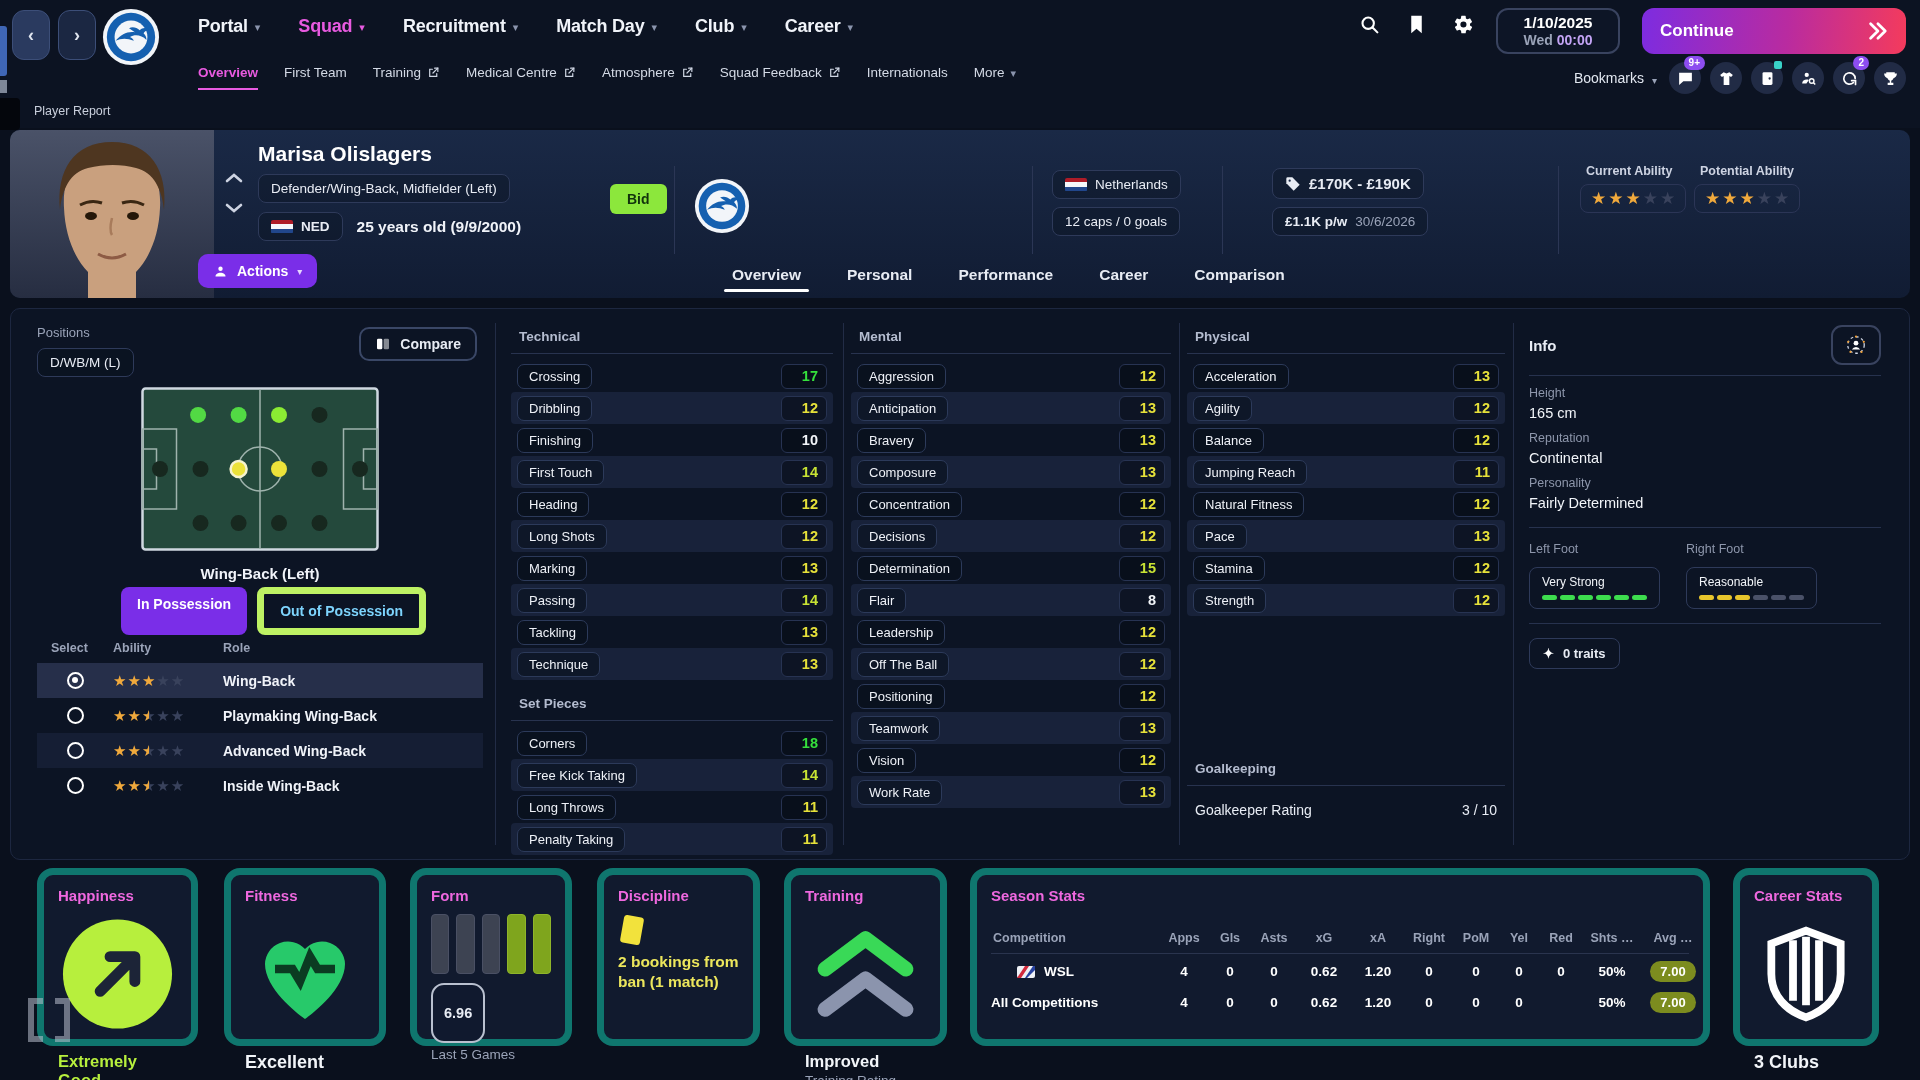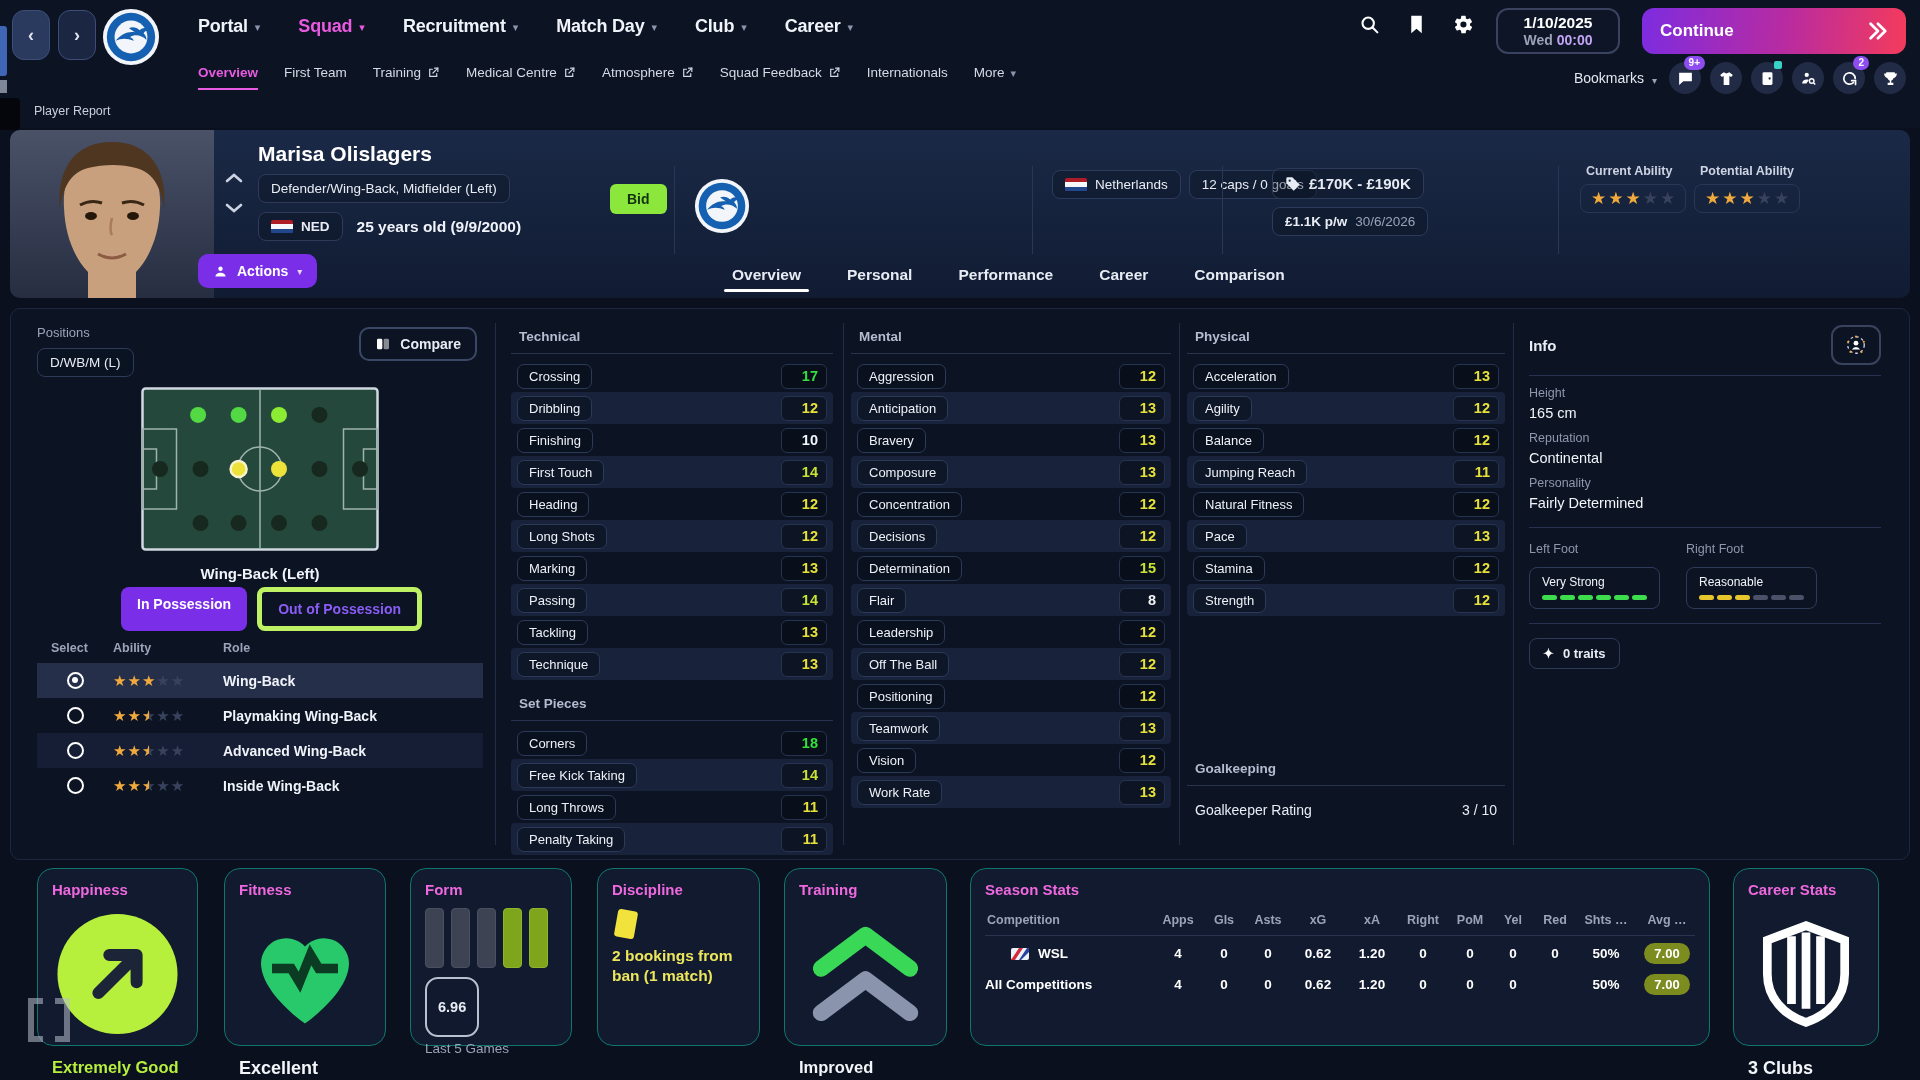--- a/index.html
+++ b/index.html
@@ -63,21 +63,21 @@
   .flag-ned i{display:block;height:33.3%}
   .f-red{background:#ae1c28}.f-wht{background:#f5f7fa}.f-blu{background:#21468b}
   .bold{font-weight:bold}
   .agetext{font-size:15.5px;font-weight:bold;color:#f0f3f9}
   .bidbtn{position:absolute;left:600px;top:54px;background:#8ce73c;color:#12330d;font-weight:bold;font-size:14px;
     padding:7px 17px;border-radius:6px;cursor:pointer}
   .hdiv{position:absolute;top:36px;height:88px;width:1px;background:#2b3655}
   .crest-sm{position:absolute;left:684px;top:48px;width:56px;height:56px}
   .clubchips{position:absolute;left:756px;top:40px;display:flex;flex-direction:column;gap:8px;align-items:flex-start}
   .sub-grey{color:#9aa3b8}
-  .natcol{position:absolute;left:1042px;top:40px;display:flex;flex-direction:row;gap:8px;align-items:flex-start}
+  .natcol{position:absolute;left:1042px;top:40px;display:flex;flex-direction:column;gap:8px;align-items:flex-start}
   .valcol{position:absolute;left:1262px;top:38px;display:flex;flex-direction:column;gap:8px;align-items:flex-start}
   .valchip{font-size:15px;font-weight:bold}
   .tagic{width:16px;height:16px}
   .abil-label{position:absolute;top:34px;font-size:12.5px;font-weight:bold;color:#cdd3e2}
   .abil-box{position:absolute;top:54px;border:1px solid #2b3556;border-radius:8px;padding:5px 10px;display:flex;gap:2px}
   .star{position:relative;display:inline-block;font-size:17px;line-height:1;color:#39425c}
   .star.full{color:#f0a93c}
   .star .half-f{position:absolute;left:0;top:0;width:50%;overflow:hidden;color:#f0a93c}
   .actions{position:absolute;left:188px;bottom:10px;background:#7a2ee8;border-radius:10px;padding:9px 15px;
     display:flex;align-items:center;gap:9px;cursor:pointer}
@@ -106,21 +106,21 @@
   .pos-label{font-size:13px;color:#9aa3b8}
   .pos-badge{margin-top:8px}
   .comparebtn{position:absolute;right:6px;top:2px;border:2px solid #3a4766;border-radius:10px;padding:7px 14px;
     display:flex;gap:9px;align-items:center;font-size:14px;font-weight:bold;cursor:pointer}
   .comparebtn .cic{width:16px;height:16px}
   .pitchwrap{position:absolute;left:104px;top:62px;width:238px}
   .pitch-caption{text-align:center;font-size:15px;font-weight:bold;margin-top:10px;color:#f0f3f9}
   .toggle{position:absolute;left:84px;top:262px;display:flex;gap:10px}
   .tgl{border-radius:8px;padding:9px 16px;font-size:14px;font-weight:bold;cursor:pointer}
   .tgl.on{background:#7a2ee8;color:#fff}
-  .tgl.off{border:5px solid #bef264;color:#8b5cf6}
+  .tgl.off{border:7px solid #bef264;color:#7dd3fc}
   .role-head{position:absolute;left:0;top:316px;width:100%;display:flex;font-size:12.5px;font-weight:bold;color:#9aa3b8}
   .rh-sel{width:76px;padding-left:14px;box-sizing:border-box}
   .rh-ab{width:110px}
   #role-rows{position:absolute;left:0;top:338px;width:100%}
   .role-row{display:flex;align-items:center;height:35px;cursor:pointer}
   .role-row:nth-child(odd){background:#151e34}
   .role-row.sel{background:#262f4a}
   .rr-sel{width:76px;display:flex;justify-content:center}
   .rr-ab{width:110px;display:flex;gap:1px}
   .rr-ab .star{font-size:15px}
@@ -140,38 +140,38 @@
   .foot .ilabel{margin-top:4px}
   .footchip{border:1px solid #2e3a5a;border-radius:8px;padding:7px 12px 8px;margin-top:6px;display:inline-block}
   .footval{font-size:12px;color:#f2f5f9;margin-bottom:6px}
   .segs{display:flex;gap:3px}
   .seg{width:15px;height:5px;border-radius:3px;background:#4a5168}
   .seg.g{background:#3ddd4e}.seg.y{background:#e7c52c}
   .traitschip{display:inline-flex;align-items:center;gap:9px;border:1px solid #2e3a5a;border-radius:8px;
     padding:7px 13px;font-size:13px;font-weight:bold;cursor:pointer;margin-top:4px}
   .sparkle{color:#fff;font-size:13px}
   
-  .card{position:absolute;top:868px;height:178px;background:#111a2e;border:1px solid #0f766e;border-radius:16px;
+  .card{position:absolute;top:868px;height:178px;background:#111a2e;border:7px solid #0f766e;border-radius:16px;
     padding:12px 14px;box-sizing:border-box}
   .card-title{font-size:15px;color:#ef68df;font-weight:bold}
   .cicon{margin-top:9px;width:30px;height:30px}
   .bigval{font-size:16.5px;font-weight:bold;margin-top:8px;color:#f2f5f9}
   .lime{color:#b7ef3d}
   .subtext{font-size:14px;color:#9aa3b8;margin-top:4px}
   #form-bars{display:flex;gap:7px;margin-top:10px}
   .fbar{width:17px;height:58px;border-radius:4px;background:#3d4352;border:1px solid #4a5064}
   .fbar.on{background:#7fa51d;border-color:#8fb52a}
   .formpill{display:inline-block;margin-top:9px;border:2px solid #b9c0cf;border-radius:13px;background:#10192e;
     font-size:14.5px;font-weight:bold;padding:20px 11px}
   .ycard{width:20px;height:28px;background:#f2e23c;border-radius:3px;transform:rotate(10deg);margin:12px 0 8px 4px}
   .disc-text{font-size:15.5px;font-weight:bold;color:#ece65c;line-height:1.3;margin-top:4px}
   .sg{display:grid;grid-template-columns:168px 50px 42px 46px 54px 54px 48px 46px 40px 44px 58px 64px;align-items:center}
   .sg-cell{font-size:12.5px;font-weight:bold;color:#9aa3b8;text-align:center;white-space:nowrap}
   .sg-cell.first{text-align:left;padding-left:2px}
-  #ss-head{margin-top:15px}
+  #ss-head{margin-top:27px}
   .ss-hr{border:none;border-top:1px solid #2a344e;margin:8px 0 2px}
   .season-row{height:31px}
   .sr-val{font-size:13.5px;font-weight:bold;color:#fff;text-align:center}
   .sr-comp{display:flex;align-items:center;gap:9px;font-size:13.5px;font-weight:bold;color:#fff}
   .sr-comp.indent{padding-left:26px}
   .avgpill{background:#7c8c1f;color:#fff;font-weight:bold;font-size:13px;border-radius:12px;padding:3px 10px;justify-self:center}
   
   .wm{position:absolute;left:28px;top:998px;display:flex;align-items:center;gap:12px;z-index:60;pointer-events:none}
   .wm .br{width:15px;height:44px;box-sizing:border-box;border:6px solid rgba(185,192,206,.55)}
   .wm .br.l{border-right:none}.wm .br.r{border-left:none}

